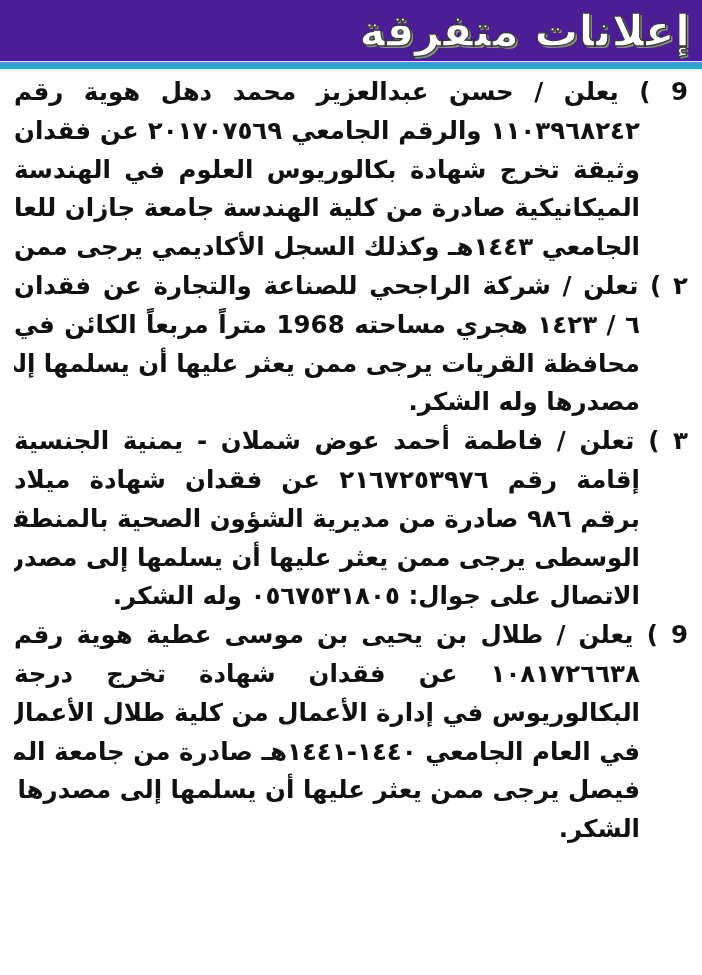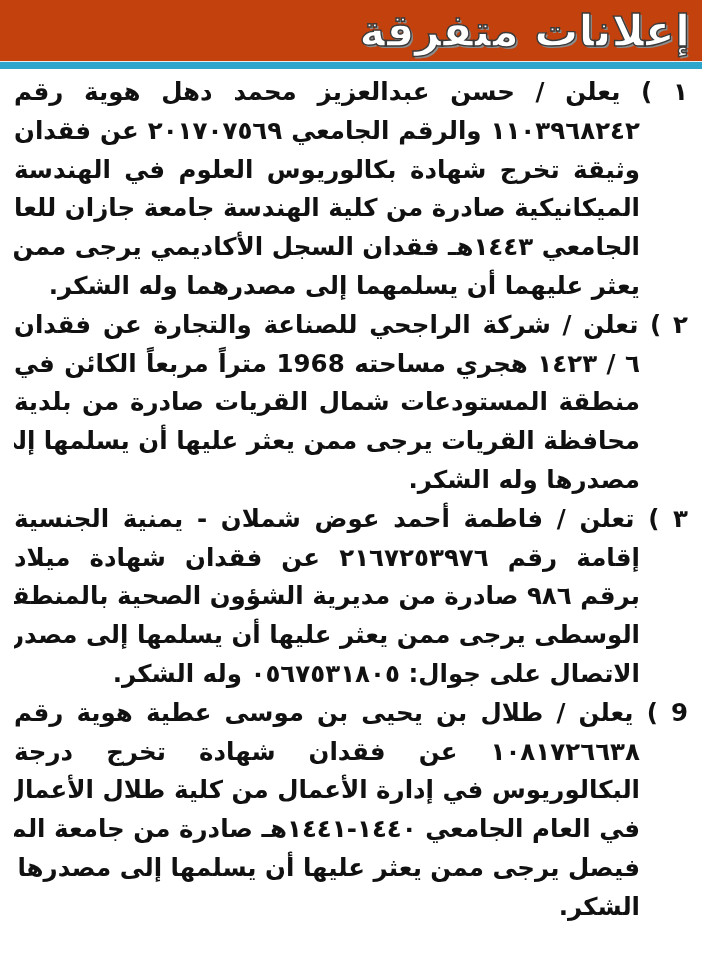--- a/index.html
+++ b/index.html
@@ -12,21 +12,21 @@
       height: 975px;
       overflow: hidden;
       position: relative;
       font-family: "DejaVu Sans", sans-serif;
     }
     .header {
       position: absolute;
       left: 0; top: 0;
       width: 702px;
       height: 61px;
-      background: #c2410c;
+      background: #4c1d95;
     }
     .header-sep {
       position: absolute;
       left: 0; top: 61px;
       width: 702px; height: 1px;
       background: #e8eef1;
     }
     .header-bar {
       position: absolute;
       left: 0; top: 62px;
@@ -80,32 +80,30 @@
 
 <div class="header">
   <div class="title">إعلانات متفرقة</div>
 </div>
 <div class="header-sep"></div>
 <div class="header-bar"></div>
 
 <div class="body-text">
 
   <div>
-    <div class="line">١ ) يعلن / حسن عبدالعزيز محمد دهل هوية رقم</div>
+    <div class="line">9 ) يعلن / حسن عبدالعزيز محمد دهل هوية رقم</div>
     <div class="line indent">١١٠٣٩٦٨٢٤٢ والرقم الجامعي ٢٠١٧٠٧٥٦٩ عن فقدان</div>
     <div class="line indent">وثيقة تخرج شهادة بكالوريوس العلوم في الهندسة</div>
     <div class="line indent">الميكانيكية صادرة من كلية الهندسة جامعة جازان للعام</div>
-    <div class="line indent">الجامعي ١٤٤٣هـ فقدان السجل الأكاديمي يرجى ممن</div>
-    <div class="line indent last">يعثر عليهما أن يسلمهما إلى مصدرهما وله الشكر.</div>
+    <div class="line indent">الجامعي ١٤٤٣هـ وكذلك السجل الأكاديمي يرجى ممن</div>
   </div>
 
   <div>
     <div class="line">٢ ) تعلن / شركة الراجحي للصناعة والتجارة عن فقدان</div>
     <div class="line indent">٦ / ١٤٢٣ هجري مساحته 1968 متراً مربعاً الكائن في</div>
-    <div class="line indent">منطقة المستودعات شمال القريات صادرة من بلدية</div>
     <div class="line indent">محافظة القريات يرجى ممن يعثر عليها أن يسلمها إلى</div>
     <div class="line indent last">مصدرها وله الشكر.</div>
   </div>
 
   <div>
     <div class="line">٣ ) تعلن / فاطمة أحمد عوض شملان - يمنية الجنسية</div>
     <div class="line indent">إقامة رقم ٢١٦٧٢٥٣٩٧٦ عن فقدان شهادة ميلاد</div>
     <div class="line indent">برقم ٩٨٦ صادرة من مديرية الشؤون الصحية بالمنطقة</div>
     <div class="line indent">الوسطى يرجى ممن يعثر عليها أن يسلمها إلى مصدرها أو</div>
     <div class="line indent last">الاتصال على جوال: ٠٥٦٧٥٣١٨٠٥ وله الشكر.</div>

